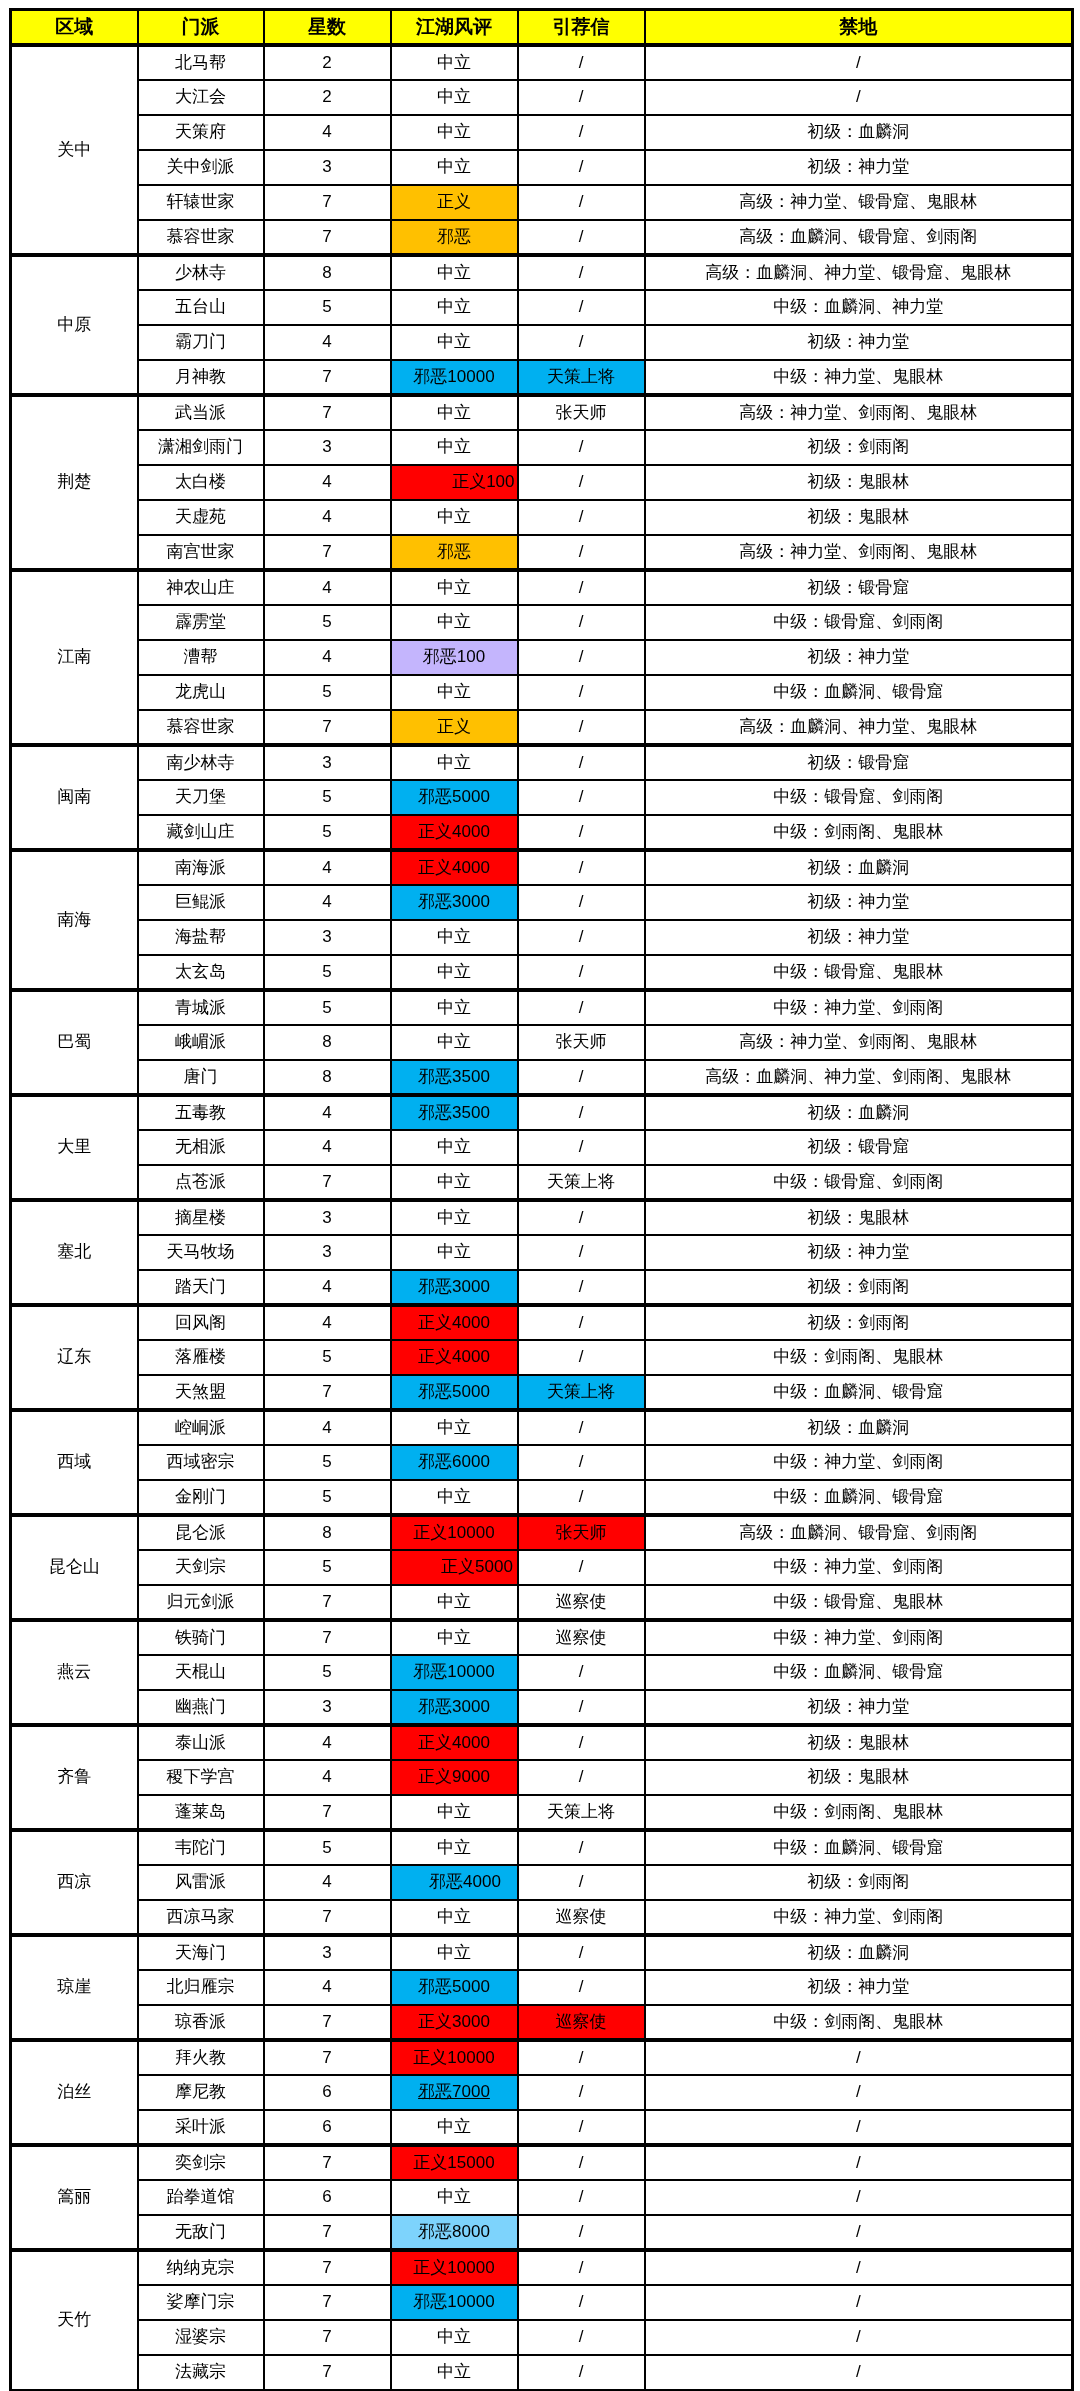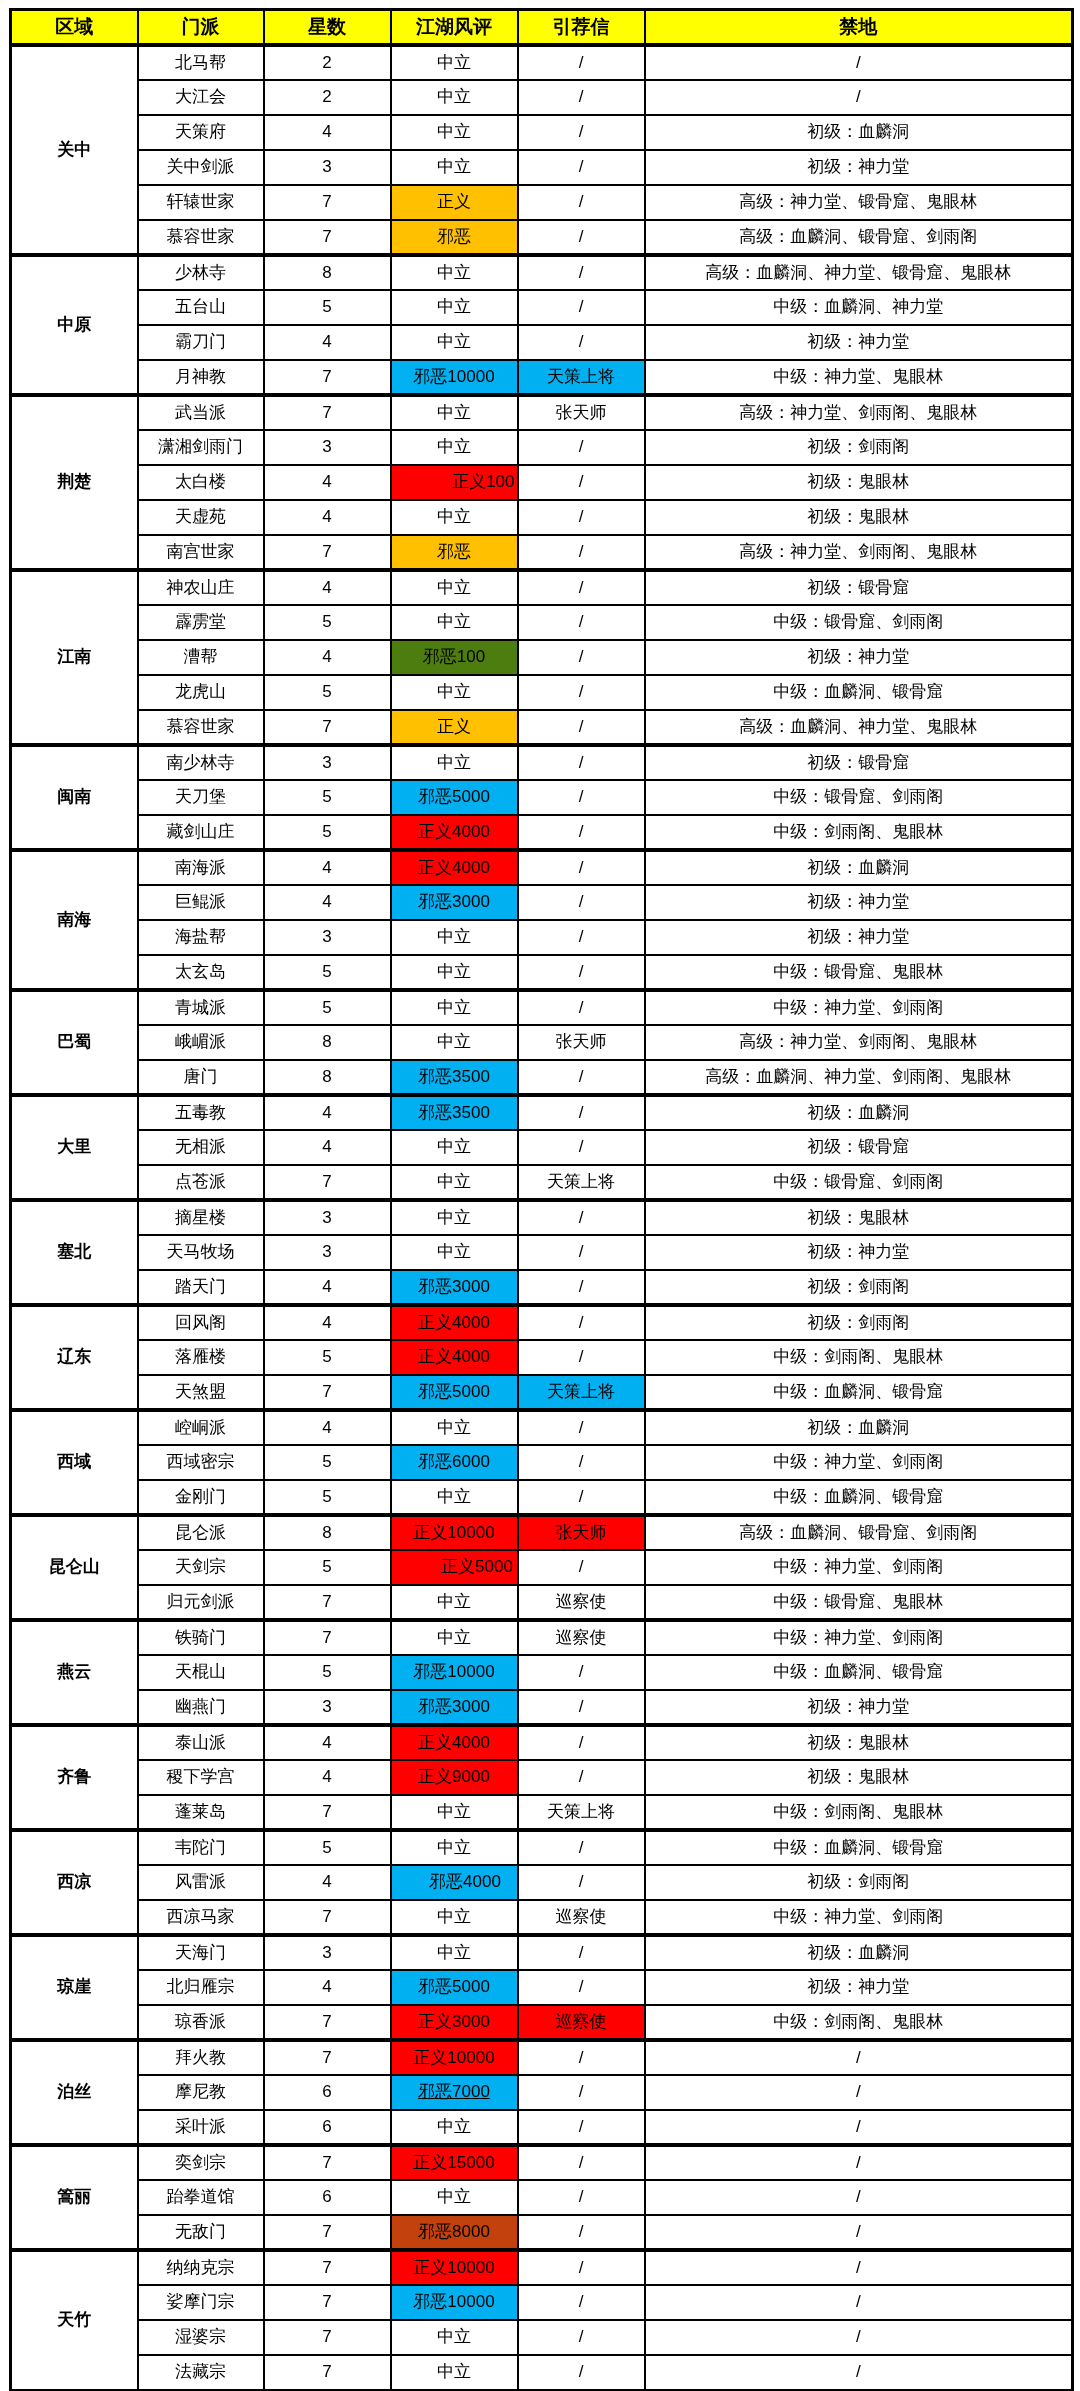--- a/index.html
+++ b/index.html
@@ -46,21 +46,21 @@
     background: #FFFF00;
     font-weight: bold;
     font-size: 19px;
     height: 32px;
     border-bottom-width: 3px;
   }
   table.sect-table tbody td { height: 31px; }
   table.sect-table tbody tr { height: 35px; }
 
   td.region-cell {
-    font-weight: bold;
+    font-weight: normal;
     font-size: 18px;
     background: #ffffff;
   }
   td.forbidden-left {
     text-align: left;
     padding-left: 7px;
     margin-left: 44px;
   }
   tr.group-start td { border-top-width: 4px; }
   table.sect-table { border: 3px solid #000000; }
@@ -208,21 +208,21 @@
         <tr>
           <td>霹雳堂</td>
           <td>5</td>
           <td>中立</td>
           <td>/</td>
           <td class="forbidden-left">中级：锻骨窟、剑雨阁</td>
         </tr>
         <tr>
           <td>漕帮</td>
           <td>4</td>
-          <td style="background: #4d7c0f; text-align: center;">邪恶100</td>
+          <td style="background: #c4b5fd; text-align: center;">邪恶100</td>
           <td>/</td>
           <td class="forbidden-left">初级：神力堂</td>
         </tr>
         <tr>
           <td>龙虎山</td>
           <td>5</td>
           <td>中立</td>
           <td>/</td>
           <td class="forbidden-left">中级：血麟洞、锻骨窟</td>
         </tr>
@@ -537,21 +537,21 @@
         <tr>
           <td>跆拳道馆</td>
           <td>6</td>
           <td>中立</td>
           <td>/</td>
           <td>/</td>
         </tr>
         <tr>
           <td>无敌门</td>
           <td>7</td>
-          <td style="background: #c2410c;">邪恶8000</td>
+          <td style="background: #7dd3fc;">邪恶8000</td>
           <td>/</td>
           <td>/</td>
         </tr>
         <tr class="group-start">
           <td class="region-cell" rowspan="4">天竹</td>
           <td>纳纳克宗</td>
           <td>7</td>
           <td style="background: rgb(255, 0, 0);">正义10000</td>
           <td>/</td>
           <td>/</td>

